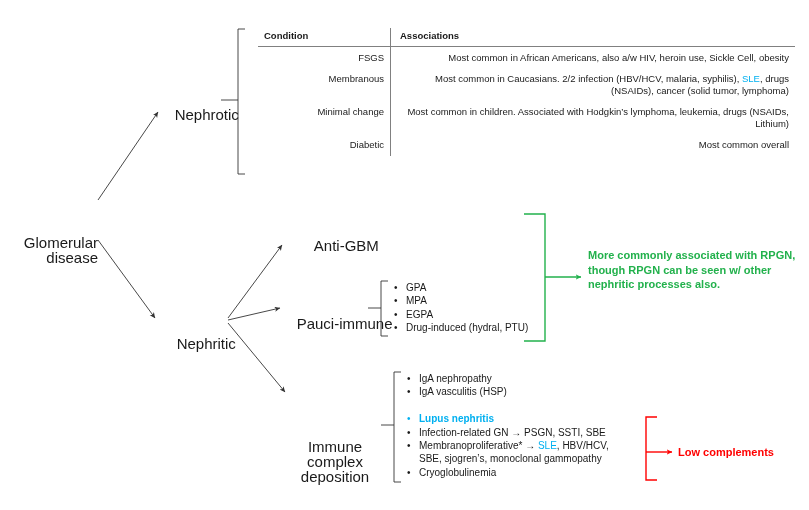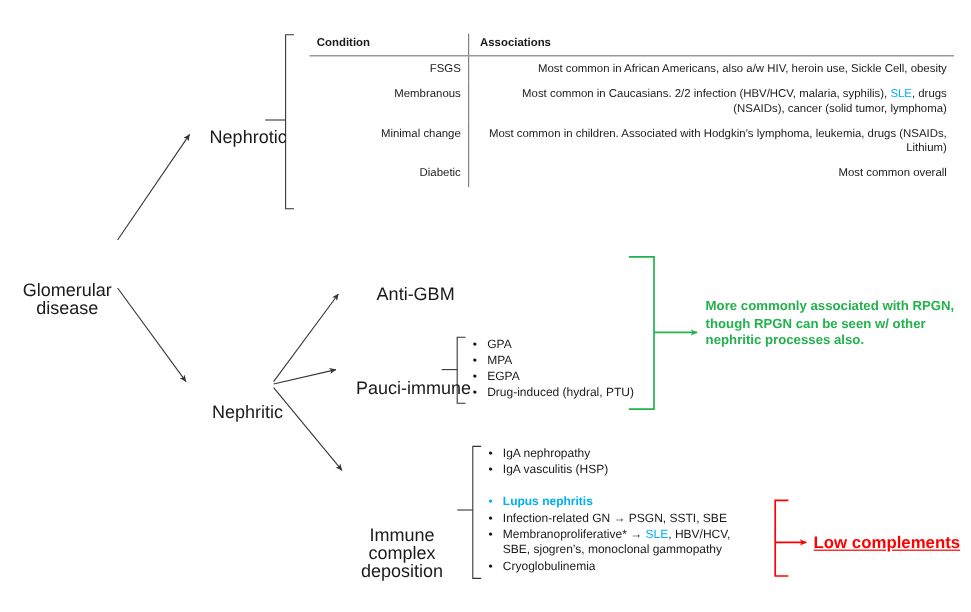--- a/index.html
+++ b/index.html
@@ -44,21 +44,21 @@
   .sle{color:#00B0F0;}
   .lupus{color:#00B0F0;font-weight:bold;}
 
   
   #green-note{
     position:absolute;left:588px;top:248px;width:215px;
     color:#22B14C;font-weight:bold;font-size:11px;line-height:14.5px;
   }
   #red-note{
     position:absolute;left:678px;top:445px;
-    color:#FF0000;font-weight:bold;font-size:14px;line-height:14px;white-space:nowrap;text-decoration:underline;
+    color:#FF0000;font-weight:bold;font-size:11px;line-height:14px;white-space:nowrap;
   }
 </style>
 </head>
 <body>
 
 <div id="canvas">
 
   <svg class="lines" viewBox="0 0 809 510">
     <defs>
       <marker id="ahBlack" markerWidth="7" markerHeight="7" refX="5.4" refY="2.6" orient="auto" markerUnits="userSpaceOnUse">
@@ -115,21 +115,21 @@
       <line x1="545" y1="277" x2="581" y2="277" stroke="#22B14C" stroke-width="1.4" marker-end="url(#ahGreen)"></line>
     </g>
 
     <g>
       <path d="M657,417 L646,417 L646,480 L657,480" fill="none" stroke="#FF0000" stroke-width="1.4"></path>
       <line x1="646" y1="452" x2="672" y2="452" stroke="#FF0000" stroke-width="1.4" marker-end="url(#ahRed)"></line>
     </g>
   </svg>
 
   <div class="node center" style="left:14px;top:205px;width:84px;">
-    <div style="white-space:pre-line;">Glomerular
+    <div style="white-space:pre-line;text-align:right;">Glomerular
 disease</div>
   </div>
 
   <div class="node" style="left:158px;top:92px;">
     <span>Nephrotic</span>
   </div>
 
   <div class="node" style="left:160px;top:321px;">
     <span>Nephritic</span>
   </div>

